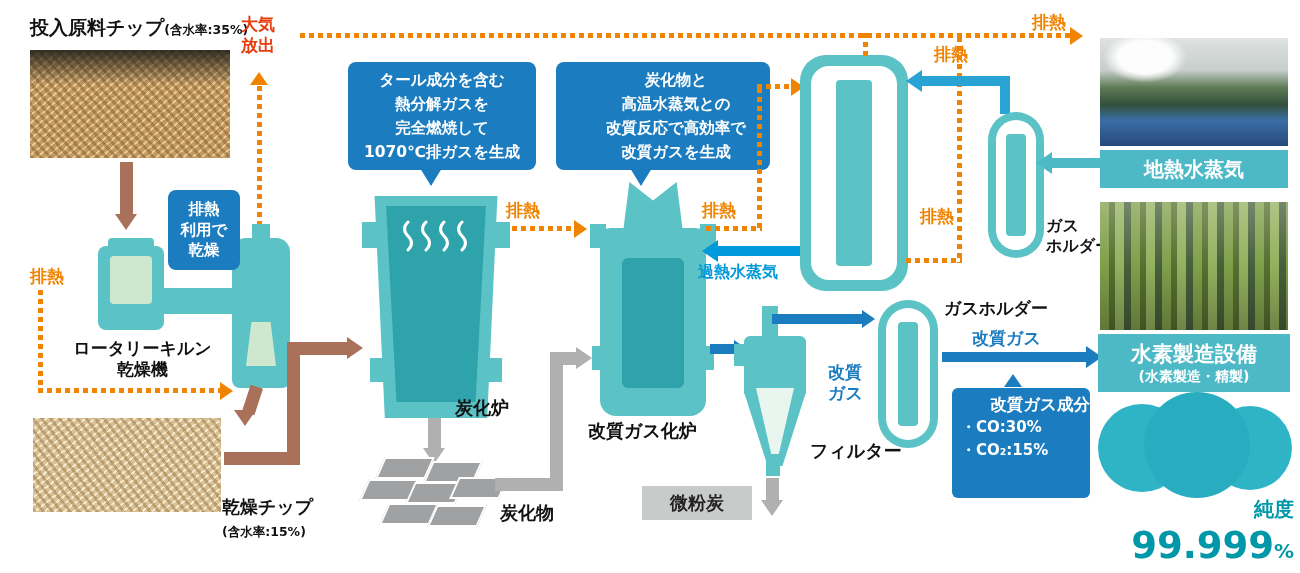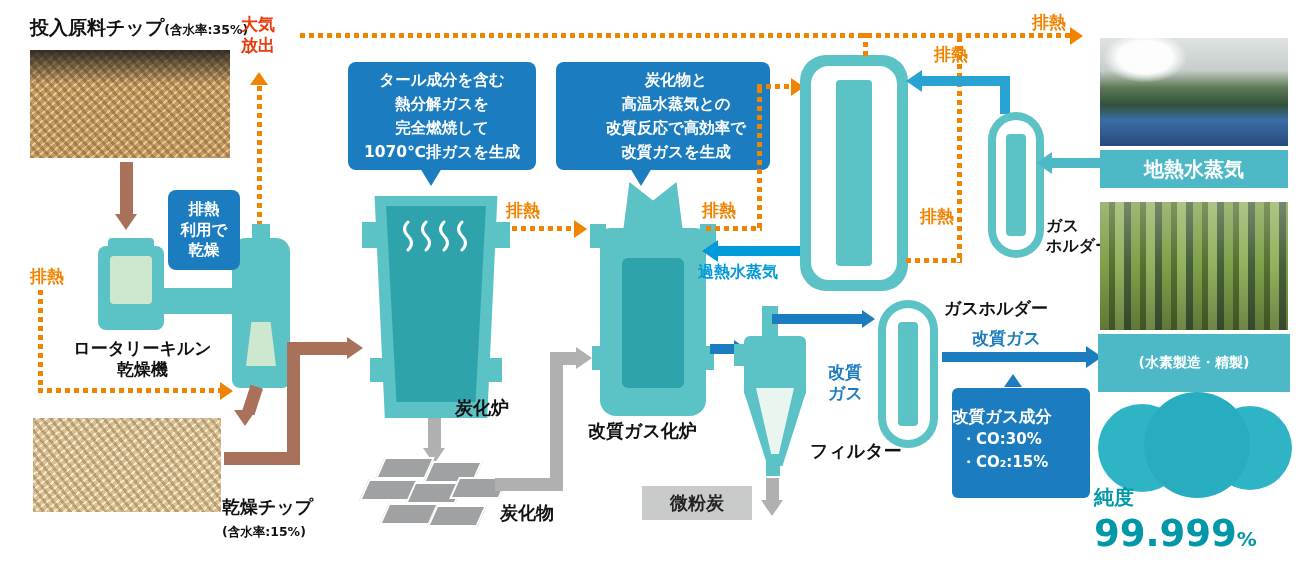--- a/index.html
+++ b/index.html
@@ -188,21 +188,21 @@
   <div class="capsule-in" style="left:886px;top:308px;width:44px;height:132px;border-radius:22px;"></div>
   <div class="abs teal" style="left:898px;top:322px;width:20px;height:104px;border-radius:4px;"></div>
   <div class="lbl" style="left:944px;top:298px;font-size:17px;">ガスホルダー</div>
 
   <div class="ln" style="--c:#1b7cc0;left:942px;top:352px;width:146px;height:10px;"></div>
   <div class="arr lg r" style="--c:#1b7cc0;left:1086px;top:346px;"></div>
   <div class="lbl" style="left:972px;top:328px;font-size:17px;color:#1b7cc0;">改質ガス</div>
 
   <div class="arr u" style="--c:#1b7cc0;left:1004px;top:374px;"></div>
   <div class="abs" style="left:952px;top:388px;width:138px;height:104px;background:#1b7cc0;border-radius:6px;color:#fff;padding:6px 0 0 0;">
-    <div style="text-align:left;font-weight:bold;font-size:16.5px;margin-top:12px;">改質ガス成分</div>
+    <div style="text-align:right;font-weight:bold;font-size:16.5px;">改質ガス成分</div>
     <div style="font-weight:bold;font-size:15px;line-height:1.5;padding-left:9px;">・CO:30%</div>
     <div style="font-weight:bold;font-size:15px;line-height:1.5;padding-left:9px;">・CO₂:15%</div>
   </div>
 
   <div class="abs teal" style="left:800px;top:55px;width:108px;height:236px;border-radius:26px;"></div>
   <div class="abs" style="left:811px;top:66px;width:86px;height:214px;border-radius:18px;background:#fff;"></div>
   <div class="abs teal" style="left:836px;top:80px;width:36px;height:186px;border-radius:4px;"></div>
   <div class="dv" style="left:863px;top:33px;height:24px;"></div>
 
   <div class="lbl" style="left:920px;top:206px;font-size:17px;color:#f08300;">排熱</div>
@@ -224,25 +224,26 @@
 
   <div class="photo" style="left:1100px;top:38px;width:188px;height:108px;background:
       radial-gradient(60px 36px at 24% 18%,rgba(255,255,255,.95) 0 45%,rgba(255,255,255,0) 70%),
       linear-gradient(180deg,#dfe3e2 0,#c6cdcb 30%,#5c7a54 46%,#32503b 62%,#3a6ea5 76%,#28497c 100%);"></div>
   <div class="banner" style="left:1100px;top:150px;width:188px;height:38px;font-size:20px;">地熱水蒸気</div>
 
   <div class="photo" style="left:1100px;top:202px;width:188px;height:128px;background:
       repeating-linear-gradient(90deg,#7fa04a 0 9px,#55702f 9px 15px,#93b15e 15px 24px,#47603a 24px 31px),
       linear-gradient(180deg,rgba(255,255,255,.25) 0,rgba(0,0,0,.25) 100%);background-blend-mode:overlay;"></div>
   <div class="banner" style="left:1098px;top:334px;width:192px;height:58px;">
+    <span style="font-size:21px;">水素製造設備</span>
     <span style="font-size:14px;">(水素製造・精製)</span>
   </div>
 
   <div class="abs" style="left:1098px;top:390px;width:194px;height:110px;">
     <div class="circle" style="left:0;top:14px;width:88px;height:88px;background:#2fb4c6;"></div>
     <div class="circle" style="left:110px;top:16px;width:84px;height:84px;background:#2fb4c6;"></div>
     <div class="circle" style="left:46px;top:2px;width:106px;height:106px;background:#28adc0;"></div>
   </div>
-  <div class="abs" style="left:1094px;top:484px;width:200px;text-align:left;color:#0098a8;font-weight:bold;">
+  <div class="abs" style="left:1094px;top:496px;width:200px;text-align:right;color:#0098a8;font-weight:bold;">
     <span style="font-size:20px;vertical-align:4px;">純度</span><span style="font-size:37px;">99.999</span><span style="font-size:20px;">%</span>
   </div>
 
 </div>
 
 </body></html>

